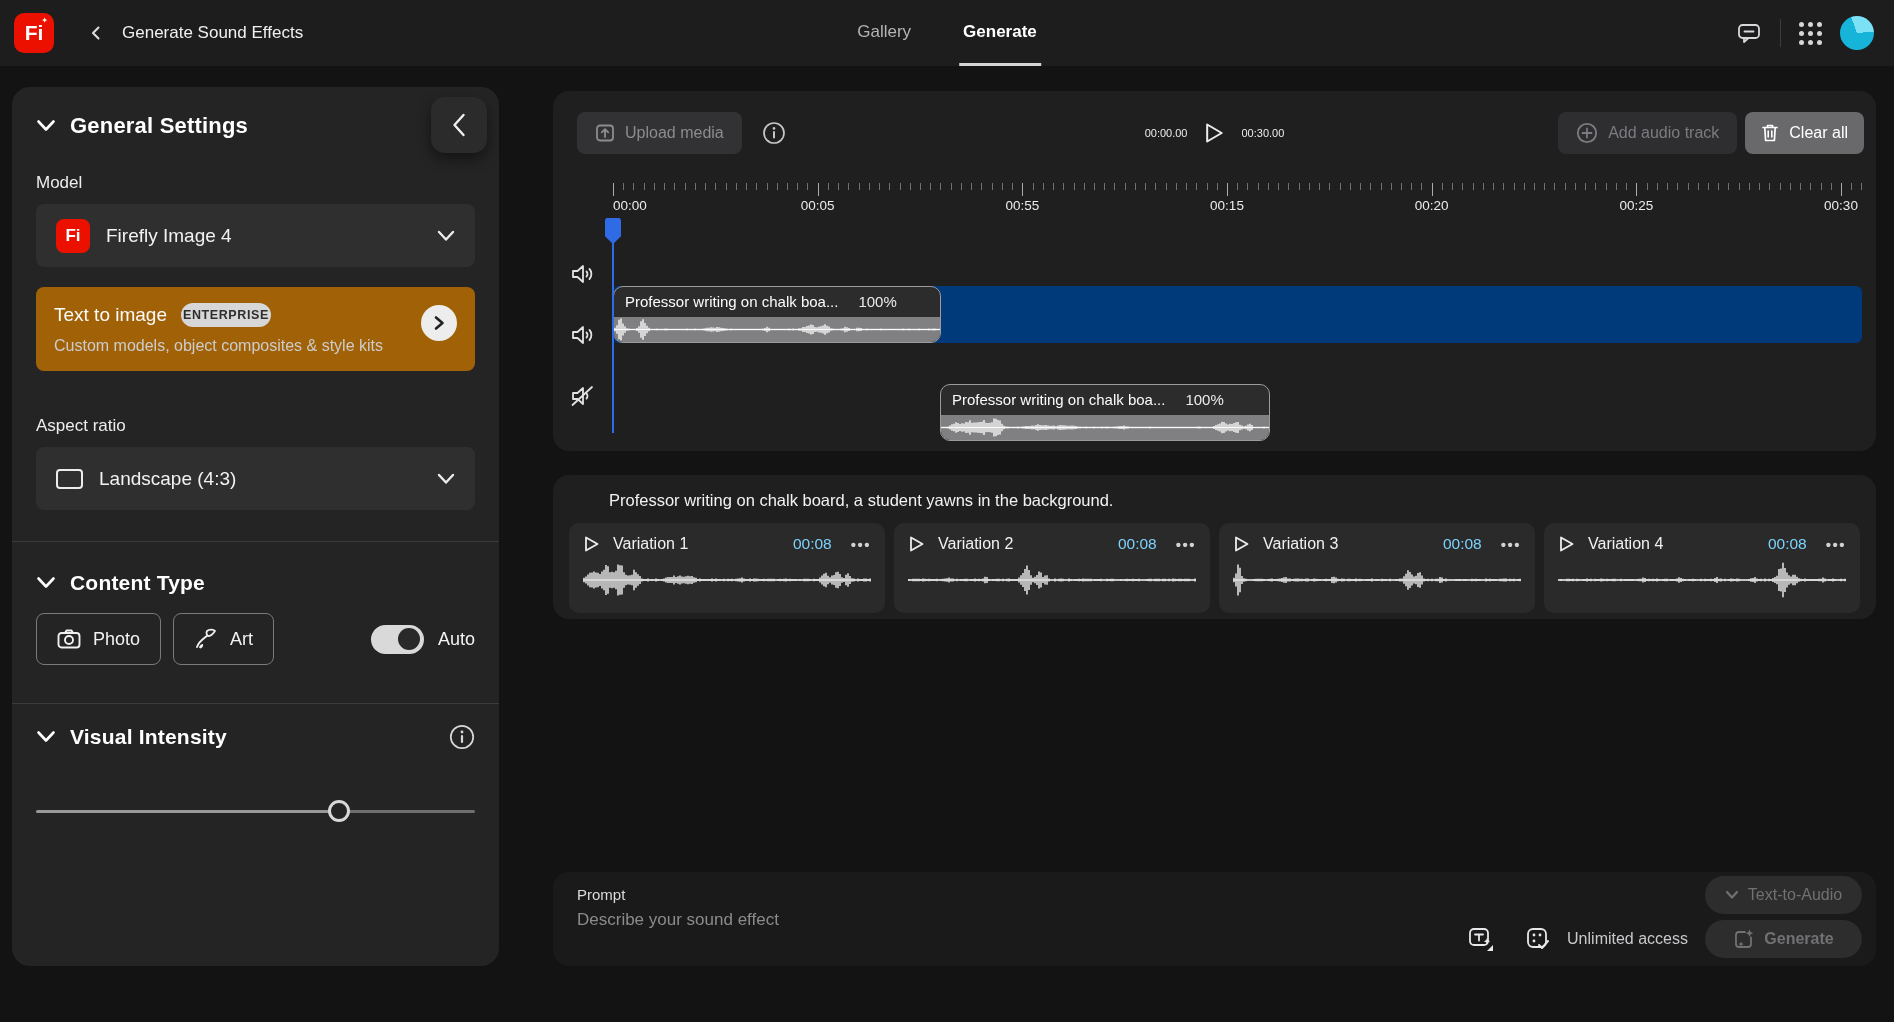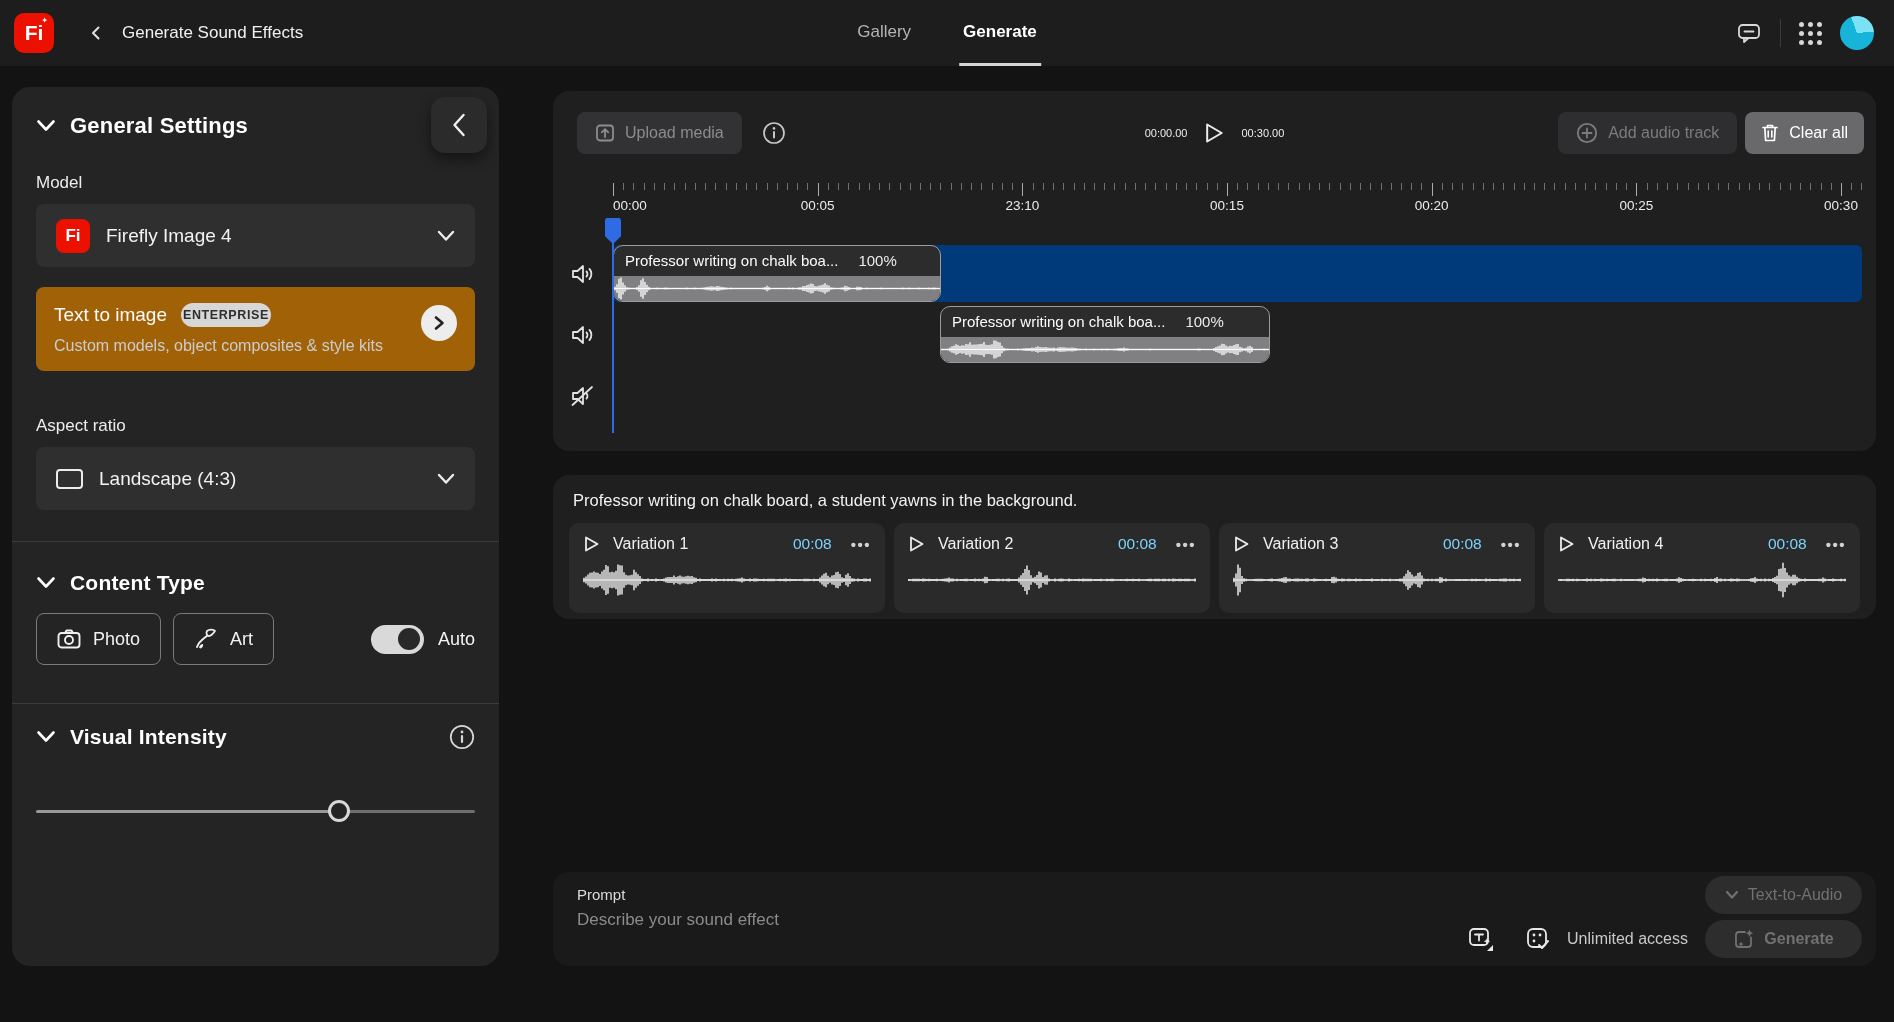--- a/index.html
+++ b/index.html
@@ -72,38 +72,38 @@
   .tl-actions { margin-left:auto; display:flex; gap:8px; }
   .addtrack-btn { height:42px; padding:0 18px; background:#2e2e30; color:#7c7c80; }
   .clearall-btn { height:42px; padding:0 16px; background:#69696c; color:#ffffff; }
 
   .tl-grid { position:absolute; left:0; right:14px; top:92px; bottom:26px; }
   .ruler { position:absolute; left:60px; right:0; top:0; height:34px; cursor:pointer; }
   .ruler .tick { position:absolute; top:0; width:1px; background:#8f8f91; opacity:.75; }
   .ruler .tick.major { height:13px; opacity:1; background:#ababad; }
   .ruler .tick-label { position:absolute; top:15px; font-size:13.5px; color:#ececec; white-space:nowrap; }
   .tracks { position:absolute; left:60px; right:0; top:62px; }
-  .track { position:relative; height:57px; margin-bottom:4px; }
+  .track { position:relative; height:57px; margin-bottom:4px;margin-top:41px; }
   .track-blue { position:absolute; inset:0; background:#003a7a; border-radius:6px; }
   .icons-col { position:absolute; left:0; top:62px; width:60px; }
   .icons-col .sp { height:57px; margin-bottom:4px; display:flex; align-items:center; justify-content:center; background:none; border:none; cursor:pointer; width:60px; }
 
   .clip { position:absolute; top:0; height:57px; background:#2c2c2d; border:1.5px solid #9b9b9e; border-radius:10px; overflow:hidden; z-index:4; cursor:grab; }
   .clip-head { height:29px; display:flex; align-items:center; gap:20px; padding:0 11px; }
   .clip-label { font-size:15px; color:#fcfcfc; white-space:nowrap; }
   .clip-vol { font-size:15px; color:#ececec; }
   .clip-wave { position:absolute; left:0; right:0; bottom:0; height:25px; background:#808083; }
 
   .playhead { position:absolute; left:60px; top:35px; bottom:0; z-index:6; width:0; cursor:ew-resize; }
   .ph-flag { position:absolute; left:-8px; top:0; width:16px; height:26px; background:#2e6be4; clip-path:polygon(8% 0,92% 0,100% 8%,100% 70%,50% 100%,0 70%,0 8%); }
   .ph-line { position:absolute; left:-1.25px; top:22px; bottom:-8px; width:2.5px; background:#2e6be4; }
 
   
   .var-panel { position:absolute; left:553px; top:475px; width:1323px; height:144px; background:#1f1f20; border-radius:16px; padding:16px 16px 10px; }
-  .var-prompt { font-size:16.5px; color:#f2f2f2; padding-left:4px; }
+  .var-prompt { font-size:16.5px; color:#f2f2f2; padding-left:4px;margin-left:36px; }
   .var-cards { margin-top:13px; display:flex; gap:9px; }
   .var-card { width:318px; height:90px; background:#2a2a2b; border-radius:10px; padding:12px 14px 10px; cursor:pointer; }
   .var-head { display:flex; align-items:center; gap:13px; }
   .var-label { font-size:16px; color:#f0f0f0; }
   .var-dur { margin-left:auto; font-size:15.5px; color:#7dd3fc;text-align:center; }
   .var-menu { background:none; border:none; color:#d2d2d2; font-size:15px; letter-spacing:1.5px; cursor:pointer; padding:0 0 0 6px; font-weight:700; }
   .var-wave { margin-top:8px; height:38px; }
 
   
   .pb { position:absolute; left:553px; top:872px; width:1323px; height:94px; background:#1a1a1b; border-radius:16px; }
@@ -342,21 +342,21 @@
         <div class="tick" style="left: 317.233px; height: 7px;"></div>
         <div class="tick" style="left: 327.467px; height: 7px;"></div>
         <div class="tick" style="left: 337.7px; height: 7px;"></div>
         <div class="tick" style="left: 347.933px; height: 7px;"></div>
         <div class="tick" style="left: 358.167px; height: 7px;"></div>
         <div class="tick" style="left: 368.4px; height: 7px;"></div>
         <div class="tick" style="left: 378.633px; height: 7px;"></div>
         <div class="tick" style="left: 388.867px; height: 7px;"></div>
         <div class="tick" style="left: 399.1px; height: 7px;"></div>
         <div class="tick major" style="left: 409.333px; height: 13px;"></div>
-        <div class="tick-label" style="left: 409.333px; transform: translateX(-50%);">23:10</div>
+        <div class="tick-label" style="left: 409.333px; transform: translateX(-50%);">00:55</div>
         <div class="tick" style="left: 419.567px; height: 7px;"></div>
         <div class="tick" style="left: 429.8px; height: 7px;"></div>
         <div class="tick" style="left: 440.033px; height: 7px;"></div>
         <div class="tick" style="left: 450.267px; height: 7px;"></div>
         <div class="tick" style="left: 460.5px; height: 7px;"></div>
         <div class="tick" style="left: 470.733px; height: 7px;"></div>
         <div class="tick" style="left: 480.967px; height: 7px;"></div>
         <div class="tick" style="left: 491.2px; height: 7px;"></div>
         <div class="tick" style="left: 501.433px; height: 7px;"></div>
         <div class="tick" style="left: 511.667px; height: 7px;"></div>

